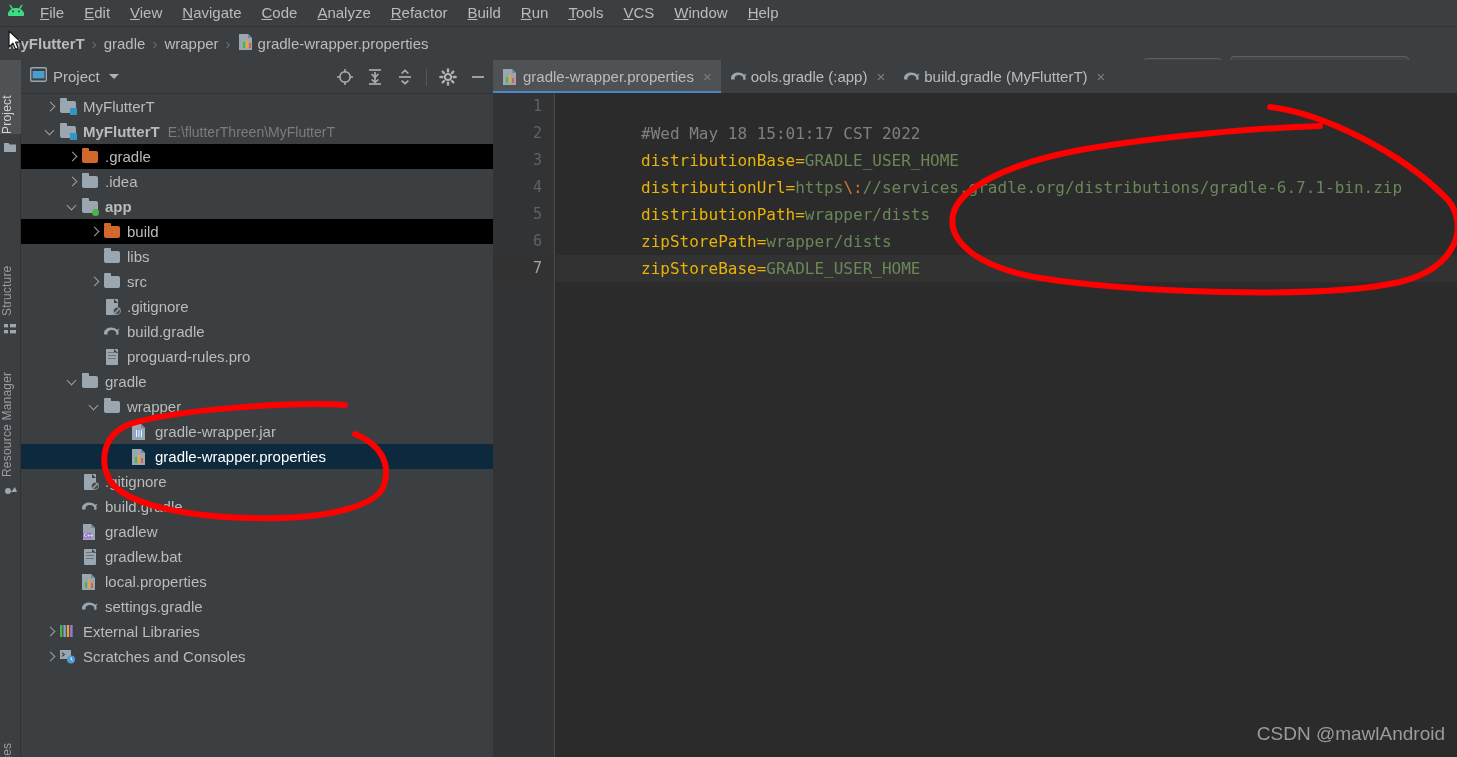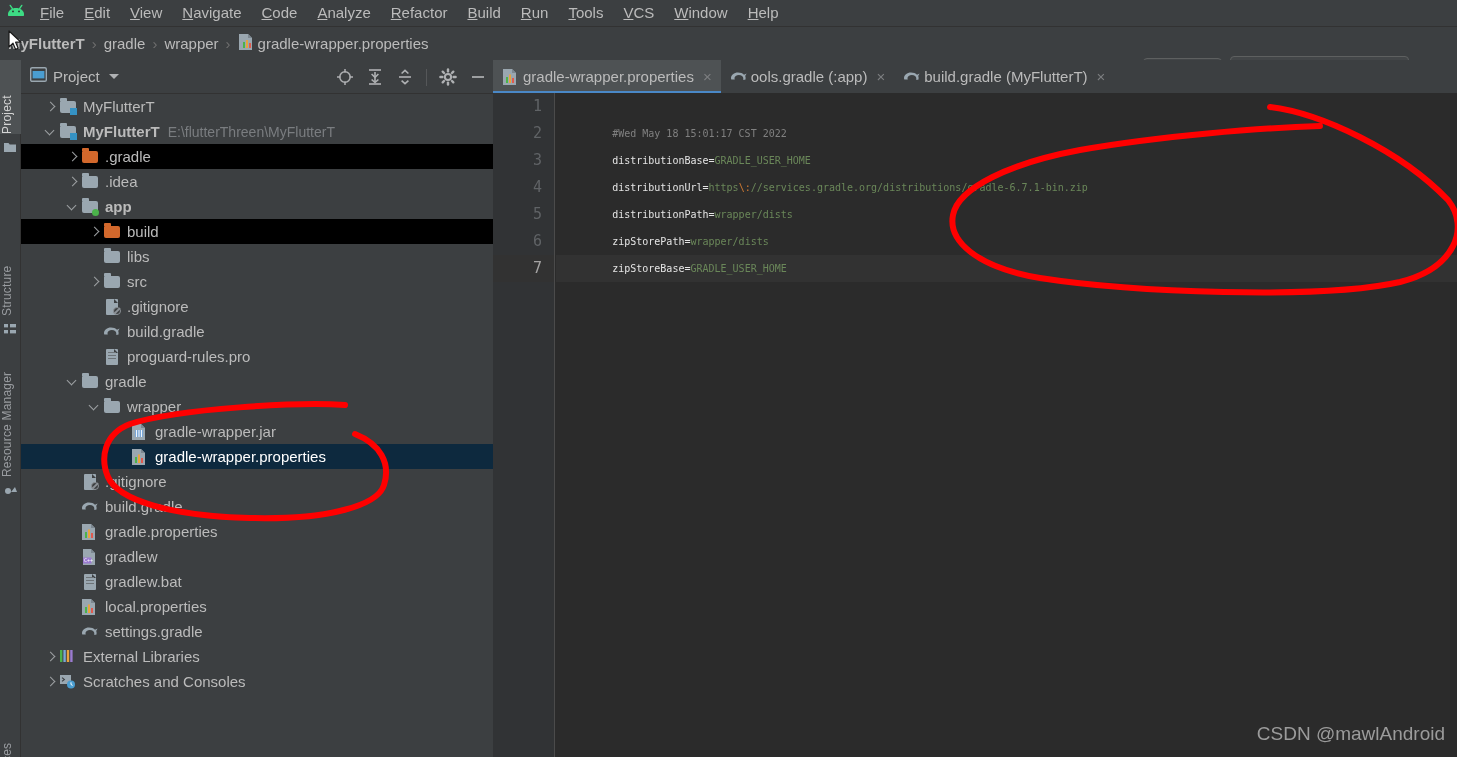--- a/index.html
+++ b/index.html
@@ -182,25 +182,25 @@
     position: relative; height: 27px; line-height: 27px; text-align: right;
     padding-right: 12px; color: #606366;
     font-family: "DejaVu Sans Mono", monospace; font-size: 15px;
   }
   .lnum.current { color: #A4A3A3; background: #323232; }
   #code {
     position: absolute; left: 63px; top: 0; width: 901px; height: 664px;
   }
   .cline {
     height: 27px; line-height: 27px; padding-left: 8px;
-    font-family: "DejaVu Sans Mono", monospace; font-size: 10px;
+    font-family: "DejaVu Sans Mono", monospace; font-size: 16px;
     white-space: pre; color: #A9B7C6;
   }
   .cline.current { background: #323232; }
-  .k { color: #e5e5e5; }
+  .k { color: #eab308; }
   .v { color: #6A8759; }
   .cmt { color: #808080; }
   .esc { color: #CC7832; }
 
   
   #annotations { position: absolute; left: 0; top: 0; width: 1457px; height: 757px; pointer-events: none; }
 
   
   #watermark {
     position: absolute; right: 12px; bottom: 12px; color: #9B9B9B; font-size: 19px;
@@ -560,33 +560,20 @@
     <div class="tree-row" style="padding-left:44px">
       <span class="twisty none"></span>
       <span class="t-icon">
         <svg width="18" height="14" viewBox="0 0 18 14">
           <path d="M1 9c0-3 3-5.5 7-5.5 2.6 0 4.6 0.8 6 2.2l2.6-1.2-1.4 2.6c0.3 0.6 0.4 1.2 0.4 1.9 0 0.6-0.1 1.2-0.3 1.7H13c0.2-0.4 0.3-0.9 0.3-1.4 0-2-1.9-3.4-4.4-3.4S4.5 7.3 4.5 9c0 0.5 0.1 1 0.3 1.4H1.3C1.1 10 1 9.5 1 9z" fill="#9AA7B0"></path>
         </svg>
       </span>
       <span class="t-label">build.gradle</span>
     </div>
 
-    <div class="tree-row" style="padding-left:44px">
-      <span class="twisty none"></span>
-      <span class="t-icon">
-        <svg width="15" height="16" viewBox="0 0 15 16">
-          <path d="M1 0h9l4 4v12H1z" fill="#9AA7B0"></path>
-            <path d="M10 0l4 4h-4z" fill="#7C8790"></path>
-          <rect x="4" y="8" width="2" height="6" fill="#4BB34B"></rect>
-          <rect x="7" y="5.5" width="2" height="8.5" fill="#E8A33D"></rect>
-          <rect x="10" y="9" width="2" height="5" fill="#E05A4E"></rect>
-        </svg>
-      </span>
-      <span class="t-label">gradle.properties</span>
-    </div>
 
     <div class="tree-row" style="padding-left:44px">
       <span class="twisty none"></span>
       <span class="t-icon">
         <svg width="16" height="16" viewBox="0 0 16 16">
           <path d="M2 0h8l4 4v12H2z" fill="#9AA7B0"></path>
             <path d="M10 0l4 4h-4z" fill="#7C8790"></path>
           <rect x="2" y="8.5" width="8.5" height="6" fill="#9B7BD0"></rect>
           <text x="3" y="13.3" font-size="5" fill="#FFFFFF" font-family="DejaVu Sans Mono, monospace">C++</text>
         </svg>

